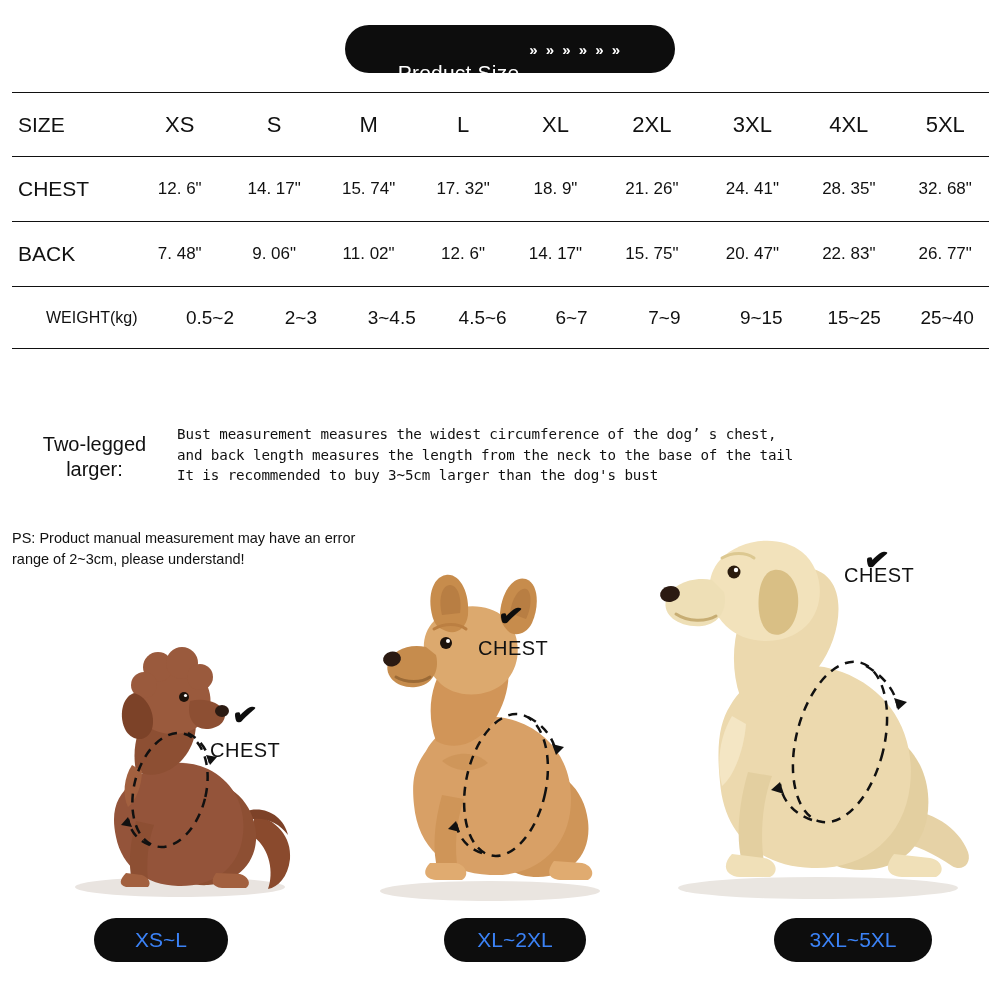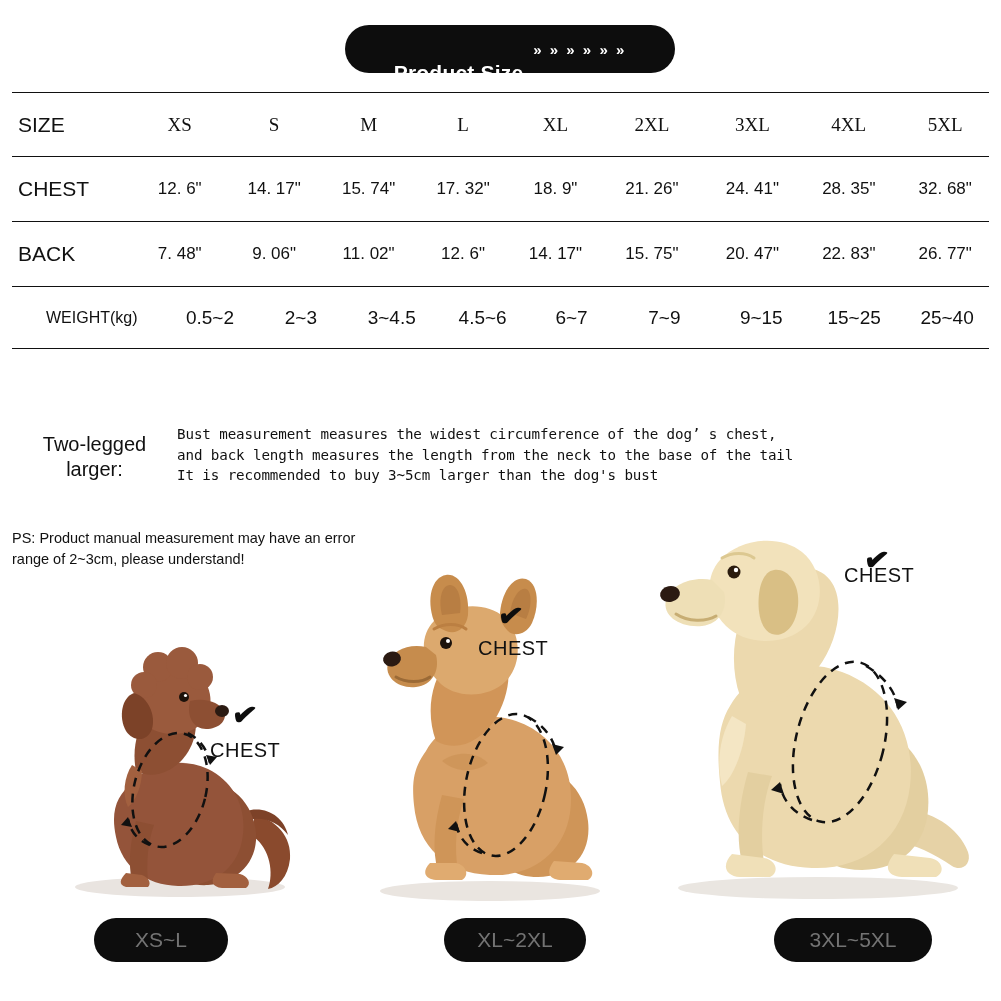--- a/index.html
+++ b/index.html
@@ -25,21 +25,21 @@
     background: #0d0d0d;
     border-radius: 24px;
     display: flex;
     align-items: center;
     justify-content: center;
     gap: 10px;
   }
   .title-pill .t-text {
     color: #ffffff;
     font-size: 21px;
-    font-weight: bold;
+    font-weight: normal;
     letter-spacing: .2px;
     margin-top: 48px;
   }
   .title-pill .t-chevrons {
     color: #ffffff;
     font-size: 15px;
     letter-spacing: 2px;
     font-weight: bold;
     margin-top: 1px;
   }
@@ -69,21 +69,21 @@
   .cells {
     display: flex;
     flex: 1 1 auto;
   }
   .cell {
     flex: 1 1 0;
     text-align: center;
     font-size: 17px;
     white-space: nowrap;
   }
-  .row.head .cell { font-size: 19px; font-family: Liberation Serif, serif; }
+  .row.head .cell { font-size: 22px; }
   .row.weight .cell { font-size: 19px; }
 
   
   .cells .cell:nth-child(1) { transform: translateX(2px); }
   .cells .cell:nth-child(2) { transform: translateX(1px); }
   .cells .cell:nth-child(4) { transform: translateX(-1px); }
   .cells .cell:nth-child(5) { transform: translateX(-4px); }
   .cells .cell:nth-child(6) { transform: translateX(-3px); }
   .cells .cell:nth-child(7) { transform: translateX(2px); }
   .cells .cell:nth-child(8) { transform: translateX(3px); }
@@ -144,21 +144,21 @@
     color: #0d0d0d;
     transform: rotate(8deg);
   }
 
   
   .size-pill {
     position: absolute;
     height: 44px;
     background: #0d0d0d;
     border-radius: 22px;
-    color: #737373;
+    color: #3b82f6;
     display: flex;
     align-items: center;
     justify-content: center;
     font-size: 21px;
     font-weight: 500;
   }
   #pill-1 { left: 94px; top: 918px; width: 134px; }
   #pill-2 { left: 444px; top: 918px; width: 142px; }
   #pill-3 { left: 774px; top: 918px; width: 158px; }
 

